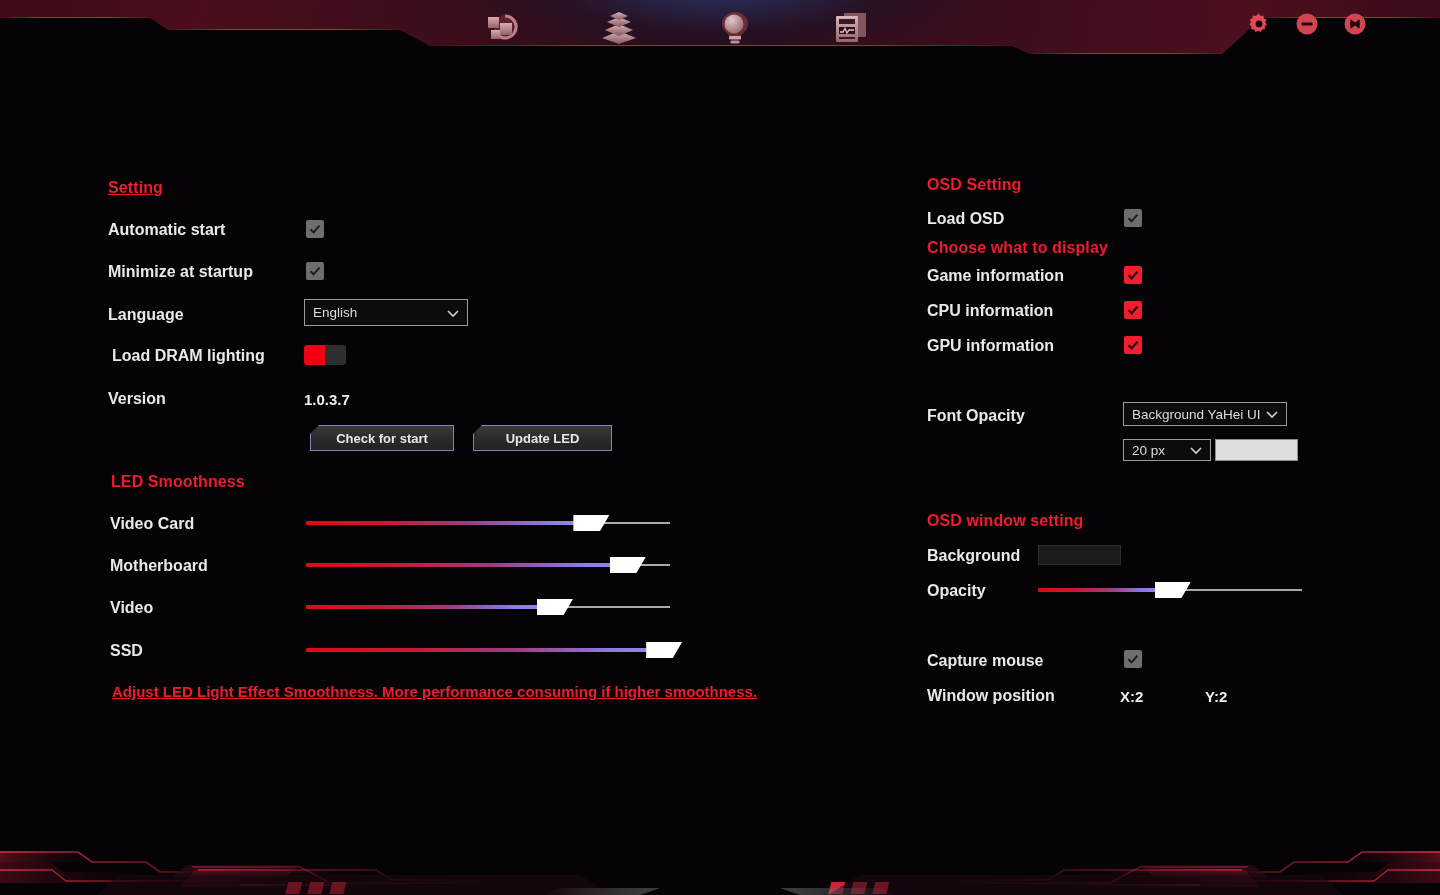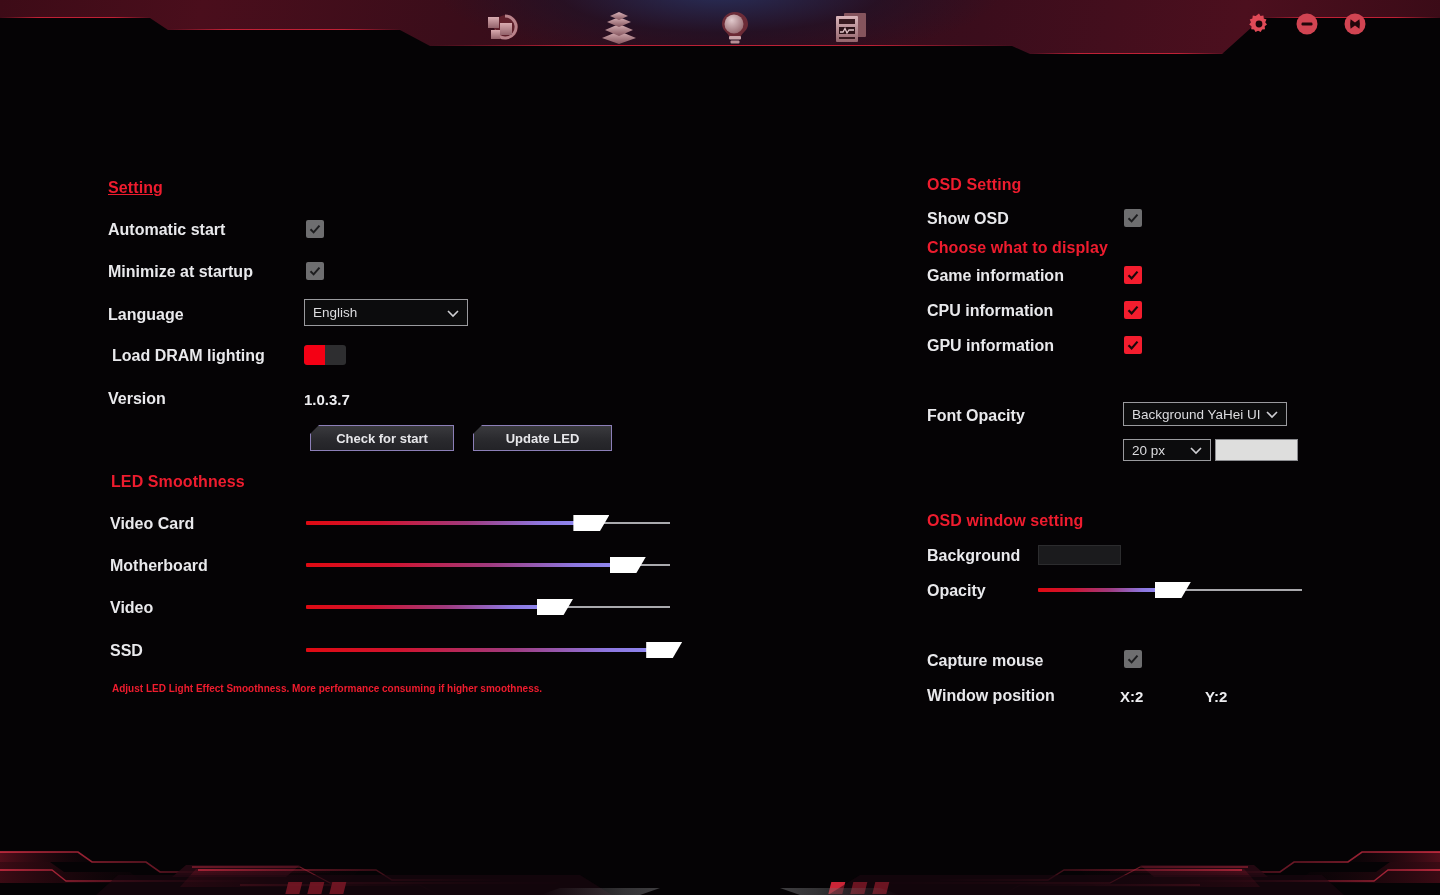--- a/index.html
+++ b/index.html
@@ -176,23 +176,24 @@
   }
 
   
   .swatch { position: absolute; }
   .swatch.dark { background: #1b1b1d; border: 1px solid #2c2c2e; }
   .swatch.light { background: #dededd; border: 1px solid #8c8c90; }
 
   .note {
     position: absolute;
     color: #ef1c2e;
-    font-size: 10px;
+    font-size: 15px;
     font-weight: bold;
     white-space: nowrap;
+    text-decoration: underline;
   }
 </style>
 </head>
 <body>
 
 <div id="app">
 
   <div id="header">
     <div class="hdr-band"></div>
     <div class="hdr-line l1"></div>
@@ -365,21 +366,21 @@
     <div class="slider" style="left:306px; top:577px; width:364px;">
       <div class="track"></div>
       <div class="fill" style="width:94%;"></div>
       <div class="thumb" style="left:calc(94% - 2px);"></div>
     </div>
 
     <div class="note" style="left:112px; top:621px;">Adjust LED Light Effect Smoothness. More performance consuming if higher smoothness.</div>
 
     <div class="sec-title" style="left:927px; top:114px;">OSD Setting</div>
 
-    <div class="row-label" style="left:927px; top:148px;">Show OSD</div>
+    <div class="row-label" style="left:927px; top:148px;">Load OSD</div>
     <div class="cb gray" style="left:1124px; top:147px;">
       <svg width="14" height="14" viewBox="0 0 14 14">
         <polyline points="2.5,7.3 5.6,10.4 11.5,3.6" fill="none" stroke="#1d1d1f" stroke-width="2"></polyline>
       </svg>
     </div>
 
     <div class="sec-title" style="left:927px; top:177px;">Choose what to display</div>
 
     <div class="row-label" style="left:927px; top:205px;">Game information</div>
     <div class="cb red" style="left:1124px; top:204px;">

